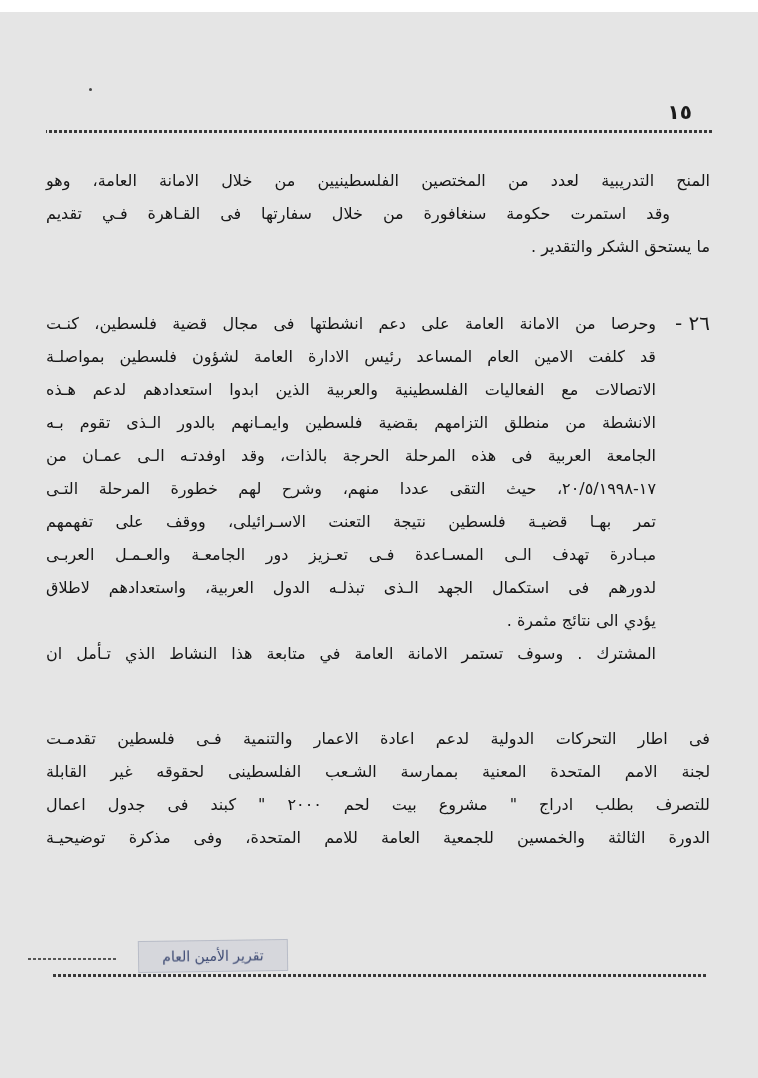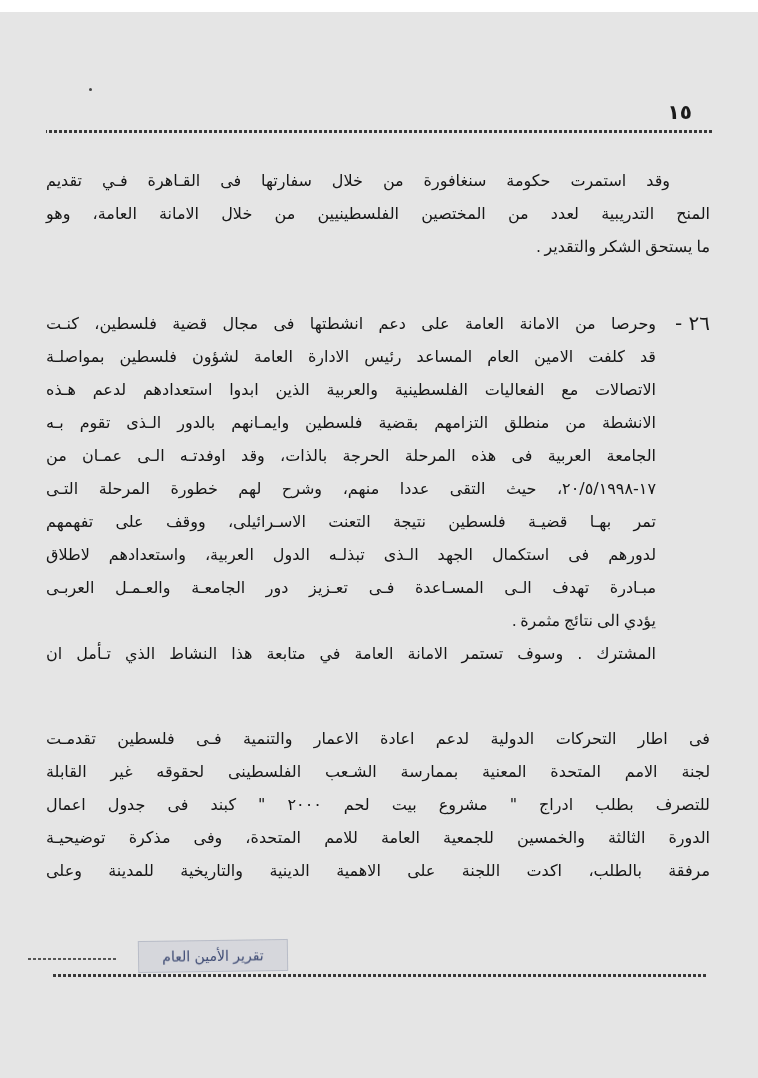--- a/index.html
+++ b/index.html
@@ -54,21 +54,21 @@
   }
 
   .line {
     font-size: 16px;
     line-height: 33px;
     text-align: justify;
     text-align-last: justify;
     -moz-text-align-last: justify;
     color: #161616;
   }
-  .line.last { text-align-last: right; font-family: Liberation Serif, serif; }
+  .line.last { text-align-last: right; }
   .line.indent { padding-right: 40px; }
 
   .paragraph.intro { margin-bottom: 44px; }
 
   .numbered { display: flex; margin-bottom: 52px; }
   .numbered .num {
     width: 54px;
     flex: 0 0 54px;
     font-size: 20px;
     line-height: 33px;
@@ -101,49 +101,48 @@
 
   <div class="scan-dot"></div>
 
   <div class="page-number">١٥</div>
 
   <div class="rule top-rule"></div>
 
   <div class="content">
 
     <div class="paragraph intro">
+      <div class="line">المنح التدريبية لعدد من المختصين الفلسطينيين من خلال الامانة العامة، وهو</div>
       <div class="line indent">وقد استمرت حكومة سنغافورة من خلال سفارتها فى القـاهرة فـي تقديم</div>
-      <div class="line">المنح التدريبية لعدد من المختصين الفلسطينيين من خلال الامانة العامة، وهو</div>
       <div class="line last">ما يستحق الشكر والتقدير .</div>
     </div>
 
     <div class="numbered">
       <div class="num">٢٦ -</div>
       <div class="lines">
         <div class="line">وحرصا من الامانة العامة على دعم انشطتها فى مجال قضية فلسطين، كنـت</div>
         <div class="line">قد كلفت الامين العام المساعد رئيس الادارة العامة لشؤون فلسطين بمواصلـة</div>
         <div class="line">الاتصالات مع الفعاليات الفلسطينية والعربية الذين ابدوا استعدادهم لدعم هـذه</div>
         <div class="line">الانشطة من منطلق التزامهم بقضية فلسطين وايمـانهم بالدور الـذى تقوم بـه</div>
         <div class="line">الجامعة العربية فى هذه المرحلة الحرجة بالذات، وقد اوفدتـه الـى عمـان من</div>
         <div class="line">١٧-٢٠/٥/١٩٩٨، حيث التقى عددا منهم، وشرح لهم خطورة المرحلة التـى</div>
         <div class="line">تمر بهـا قضيـة فلسطين نتيجة التعنت الاسـرائيلى، ووقف على تفهمهم</div>
+        <div class="line">مبـادرة تهدف الـى المسـاعدة فـى تعـزيز دور الجامعـة والعـمـل العربـى</div>
         <div class="line">لدورهم فى استكمال الجهد الـذى تبذلـه الدول العربية، واستعدادهم لاطلاق</div>
-        <div class="line">مبـادرة تهدف الـى المسـاعدة فـى تعـزيز دور الجامعـة والعـمـل العربـى</div>
         <div class="line last">يؤدي الى نتائج مثمرة .</div>
         <div class="line">المشترك . وسوف تستمر الامانة العامة في متابعة هذا النشاط الذي تـأمل ان</div>
       </div>
     </div>
 
     <div class="numbered">
       <div class="lines">
         <div class="line">فى اطار التحركات الدولية لدعم اعادة الاعمار والتنمية فـى فلسطين تقدمـت</div>
         <div class="line">لجنة الامم المتحدة المعنية بممارسة الشـعب الفلسطينى لحقوقه غير القابلة</div>
         <div class="line">للتصرف بطلب ادراج " مشروع بيت لحم ٢٠٠٠ " كبند فى جدول اعمال</div>
         <div class="line">الدورة الثالثة والخمسين للجمعية العامة للامم المتحدة، وفى مذكرة توضيحيـة</div>
-        <div class="line">مرفقة بالطلب، اكدت اللجنة على الاهمية الدينية والتاريخية للمدينة وعلى</div>
       </div>
     </div>
 
   </div>
 
   <div class="footer-stamp">تقرير الأمين العام</div>
   <div class="rule footer-stub"></div>
   <div class="rule bottom-rule"></div>
 
 </div>

